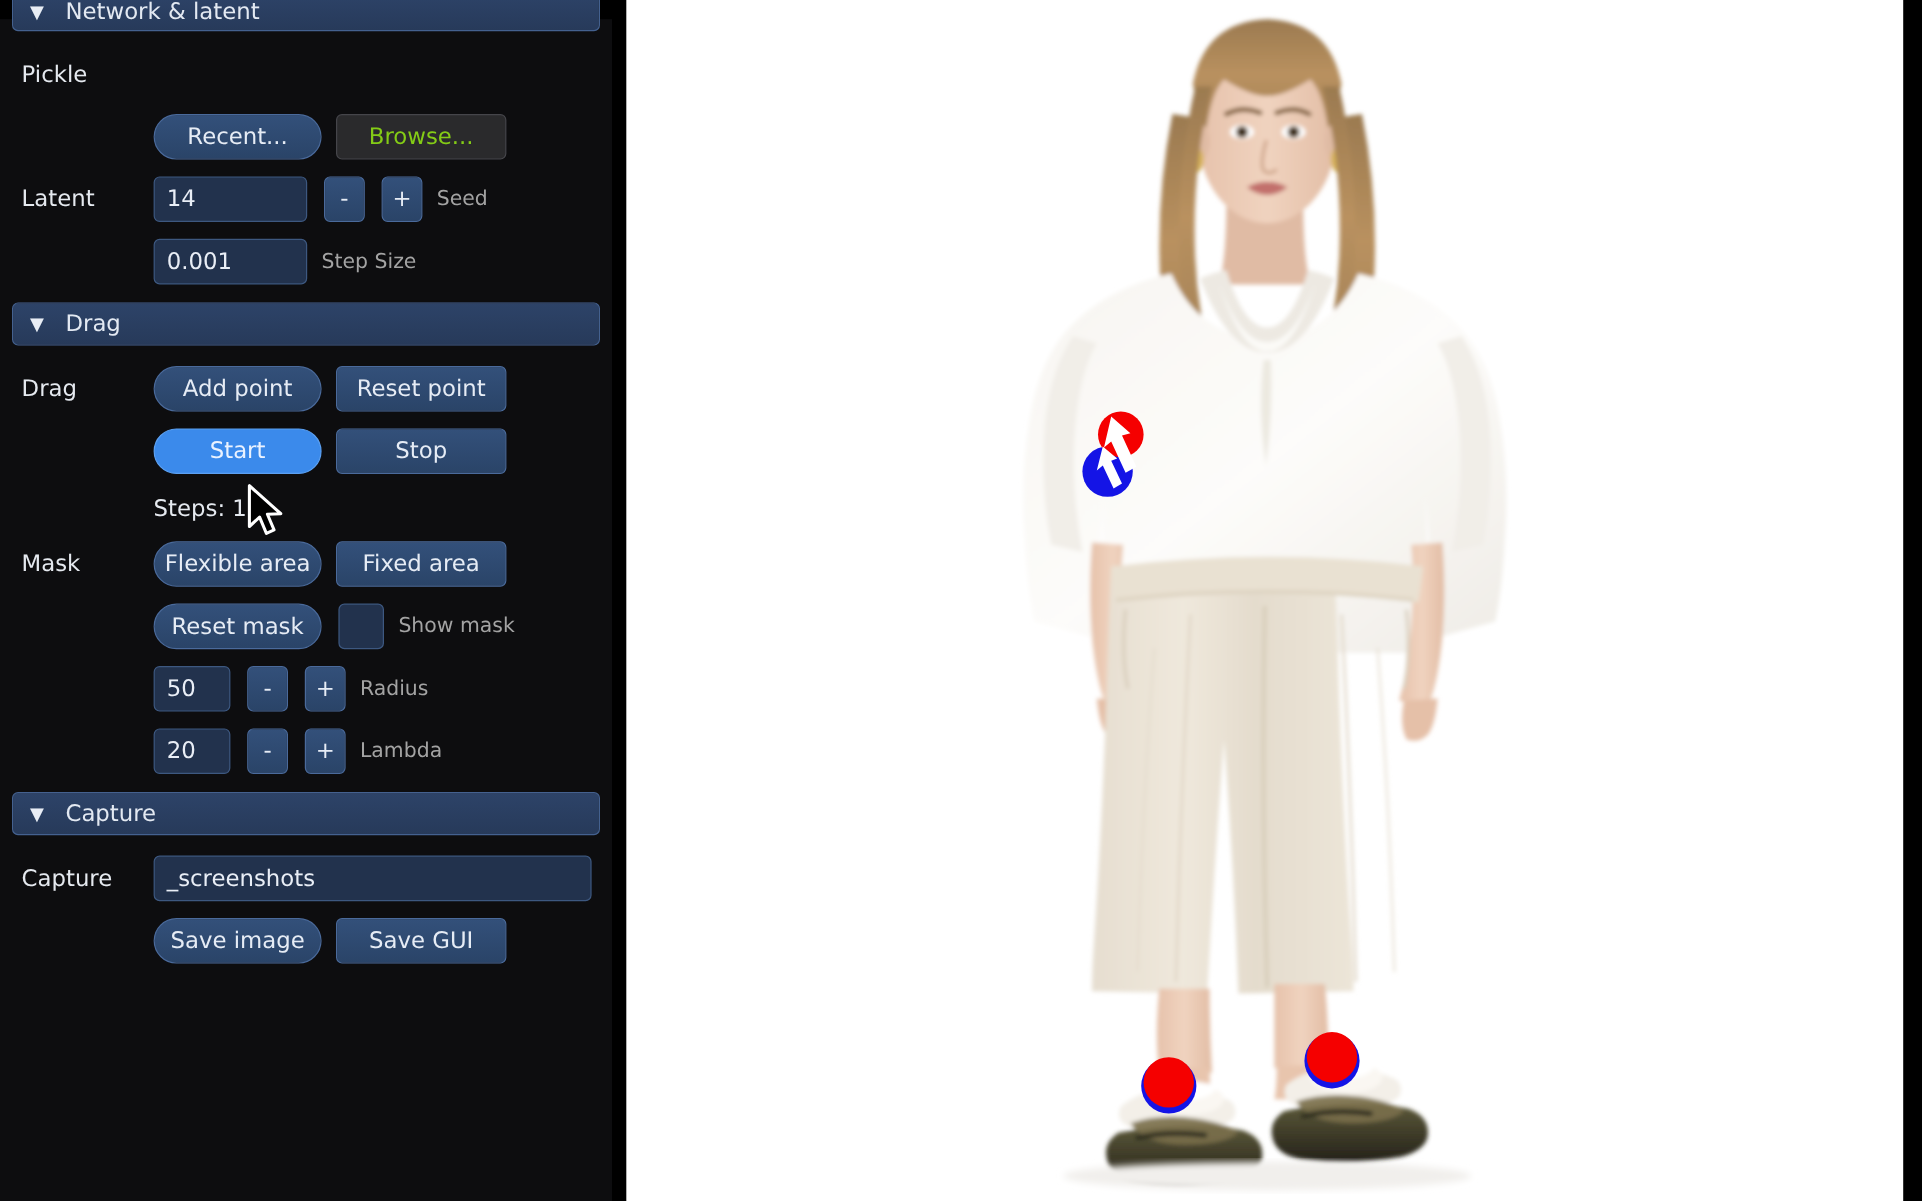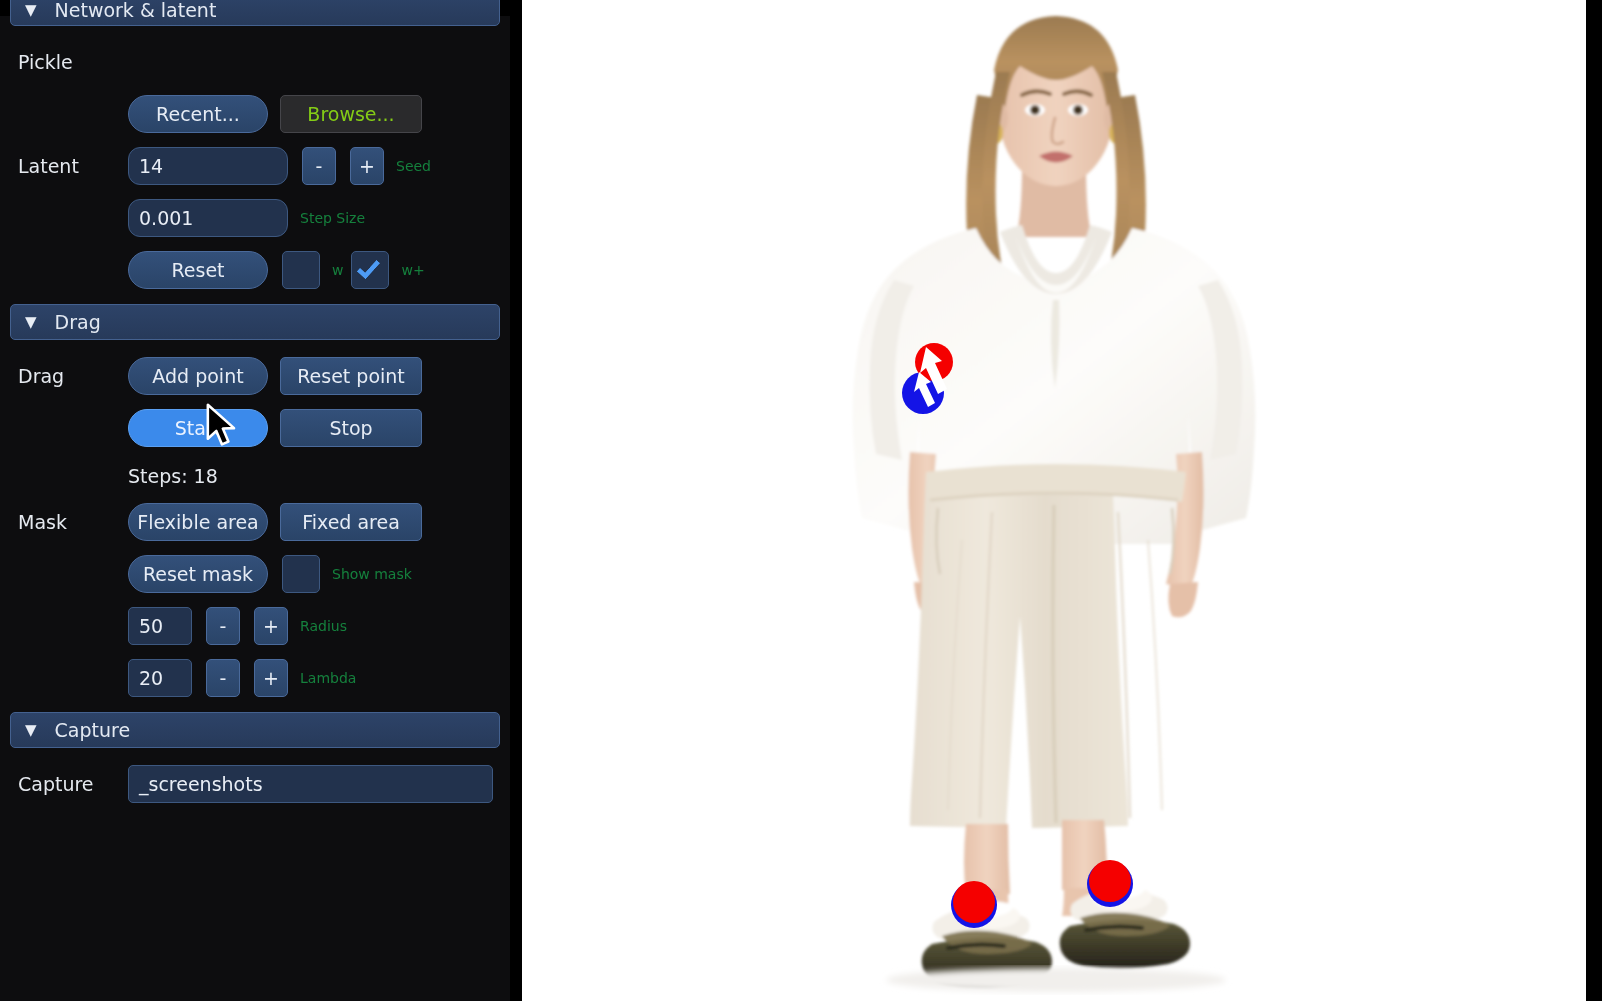--- a/index.html
+++ b/index.html
@@ -70,21 +70,21 @@
     border: 1px solid #3d5880;
     border-radius: 5px;
     color: #e9eef6;
     font-size: 19px;
     display: flex;
     align-items: center;
     padding: 0 10px;
     font-family: "DejaVu Sans", "Liberation Sans", sans-serif;
   }
   .txtfield.wide { width: 365px; }
-  .txtfield.num  { width: 160px; border-radius: 12px; }
+  .txtfield.num  { width: 128px; }
   .txtfield.small{ width: 64px; }
 
   .btn {
     height: 38px;
     background: linear-gradient(180deg, #33507a 0%, #2a4468 100%);
     border: 1px solid #4a6a9b;
     border-radius: 5px;
     color: #e6ecf5;
     font-size: 19px;
     display: flex;
@@ -122,22 +122,22 @@
     display: none;
     width: 22px; height: 12px;
     border-left: 5px solid #4d9bf5;
     border-bottom: 5px solid #4d9bf5;
     transform: rotate(-48deg) translate(1px,-3px);
     border-radius: 1px;
   }
   .checkbox.checked .tick { display: block; }
 
   .inline-label {
-    color: #15803d;
-    font-size: 14px;
+    color: #a3a3a3;
+    font-size: 17px;
     margin-left: 12px;
     white-space: nowrap;
   }
   .gap8  { width: 8px; flex: 0 0 8px; }
   .gap12 { width: 12px; flex: 0 0 12px; }
   .gap14 { width: 14px; flex: 0 0 14px; }
 
   .steps-row {
     display: flex;
     align-items: center;
@@ -206,32 +206,20 @@
       <div class="btn wsm">+</div>
       <span class="inline-label">Seed</span>
     </div>
 
     <div class="row">
       <div class="row-label empty">.</div>
       <div class="txtfield num">0.001</div>
       <span class="inline-label">Step Size</span>
     </div>
 
-    <div class="row">
-      <div class="row-label empty">.</div>
-      <div class="btn w140">Reset</div>
-      <div class="gap14"></div>
-      <div class="checkbox"></div>
-      <span class="inline-label">w</span>
-      <div class="gap8"></div>
-      <div class="checkbox checked">
-          <span class="tick"></span>
-        </div>
-      <span class="inline-label">w+</span>
-    </div>
 
     <div class="section-header" style="margin-top:12px;">
       <span class="caret">▼</span>
       <span class="sec-title">Drag</span>
     </div>
 
     <div class="row" style="margin-top:14px;">
       <div class="row-label">Drag</div>
       <div class="btn w140">Add point</div>
       <div class="gap12"></div>
@@ -287,20 +275,26 @@
     <div class="section-header" style="margin-top:12px;">
       <span class="caret">▼</span>
       <span class="sec-title">Capture</span>
     </div>
 
     <div class="row" style="margin-top:14px;">
       <div class="row-label">Capture</div>
       <div class="txtfield wide">_screenshots</div>
     </div>
 
+    <div class="row">
+      <div class="row-label empty">.</div>
+      <div class="btn w140">Save image</div>
+      <div class="gap12"></div>
+      <div class="btn w142">Save GUI</div>
+    </div>
 
   </div>
 
   <div id="viewer">
 
     <svg id="gan-figure" viewBox="0 0 1064 1001" preserveAspectRatio="none">
       <defs>
         <linearGradient id="hairG" x1="0" y1="0" x2="0" y2="1">
           <stop offset="0%" stop-color="#9b7a50"></stop>
           <stop offset="45%" stop-color="#b9915f"></stop>

